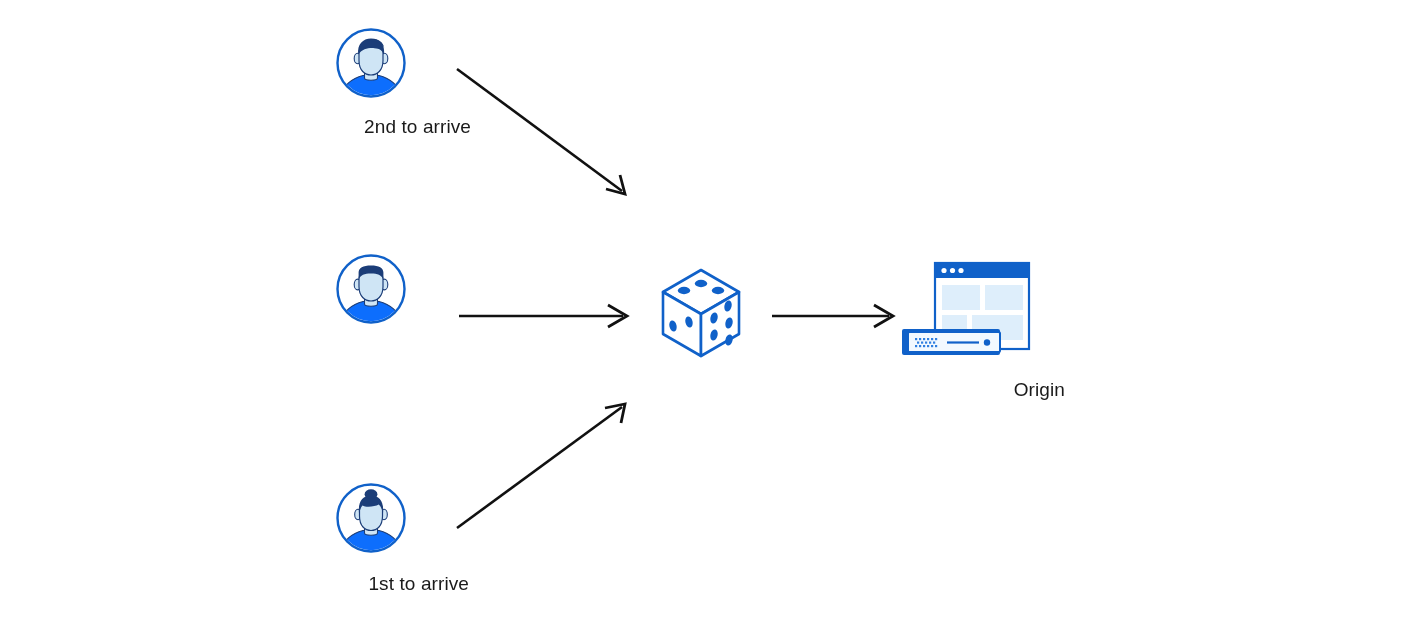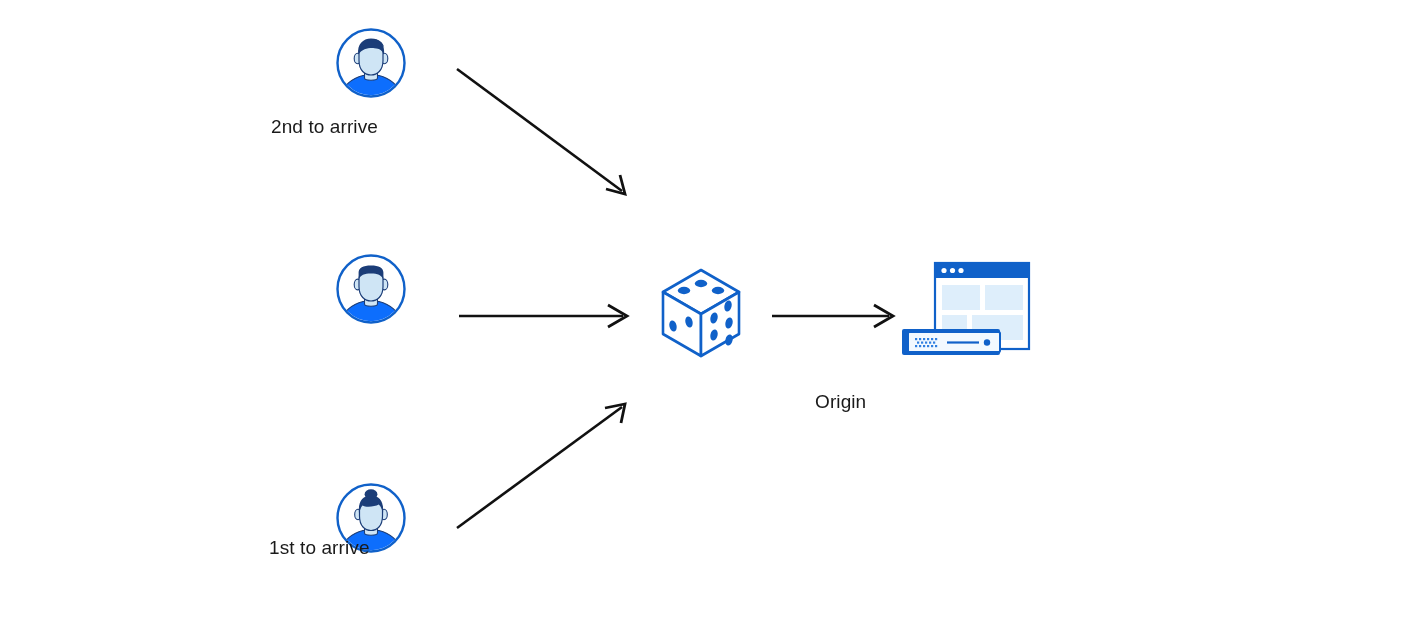--- a/index.html
+++ b/index.html
@@ -6,21 +6,21 @@
   body{
     width:1405px;height:633px;
     background:#ffffff;
     font-family:"Liberation Sans",sans-serif;
     overflow:hidden;
   }
   #stage{position:relative;width:1405px;height:633px;}
   .node{position:absolute;}
   .caption{
     position:absolute;
-    text-align:left;
+    text-align:right;
     color:#1a1a1a;
     font-size:19px;
     font-family:"Liberation Sans",sans-serif;
     white-space:nowrap;
     letter-spacing:.1px;
   }
   svg{display:block;overflow:visible;}
   .arrow-layer{position:absolute;left:0;top:0;width:1405px;height:633px;pointer-events:none;}
 </style>
 </head>
@@ -115,21 +115,21 @@
         <path d="M 29.5 38 L 29.5 51 C 29.5 54 42.5 54 42.5 51 L 42.5 38 Z" fill="#cfe5f5" stroke="#1b3d78" stroke-width="1.1"></path>
         <ellipse cx="23.0" cy="32.5" rx="3.3" ry="5.2" fill="#cfe5f5" stroke="#1b3d78" stroke-width="1.1"></ellipse>
         <ellipse cx="49.0" cy="32.5" rx="3.3" ry="5.2" fill="#cfe5f5" stroke="#1b3d78" stroke-width="1.1"></ellipse>
         <path d="M 24.5 27 C 24.5 16 47.5 16 47.5 27 L 47.5 34 C 47.5 44 42 48.5 36 48.5 C 30 48.5 24.5 44 24.5 34 Z" fill="#cfe5f5" stroke="#1b3d78" stroke-width="1.2"></path>
 
         <path d="M 24.2 33 C 22.4 20 27.5 13.6 36 13.6 C 44.5 13.6 49.6 20 47.8 33 C 47.2 27 46 24.4 43.6 22.4 C 40.2 24.6 31 25.6 27.4 23.4 C 25.6 25.6 24.8 28.4 24.2 33 Z" fill="#1b3d78"></path>
         <ellipse cx="36" cy="12.2" rx="6.4" ry="5.0" fill="#1b3d78"></ellipse>
       </g>
     </svg>
   </div>
-  <div class="caption" style="left:269px;top:537px;width:200px;">1st to arrive</div>
+  <div class="caption" style="left:269px;top:573px;width:200px;">1st to arrive</div>
 
   <div class="node" style="left:657px;top:266px;">
     <svg width="88" height="94" viewBox="0 0 88 94">
       <g stroke="#1061c9" stroke-width="2.6" stroke-linejoin="round" fill="#ffffff">
 
         <path d="M 44 4 L 82 26 L 44 48 L 6 26 Z"></path>
 
         <path d="M 6 26 L 44 48 L 44 90 L 6 68 Z"></path>
 
         <path d="M 82 26 L 82 68 L 44 90 L 44 48 Z"></path>
@@ -193,15 +193,15 @@
           <rect x="28" y="87" width="2.2" height="2.2"></rect>
             <rect x="32" y="87" width="2.2" height="2.2"></rect>
           <rect x="36" y="87" width="2.2" height="2.2"></rect>
             <rect x="40" y="87" width="2.2" height="2.2"></rect>
         </g>
         <line x1="52" y1="84.5" x2="84" y2="84.5" stroke="#1061c9" stroke-width="2.2"></line>
         <circle cx="92" cy="84.5" r="3.2" fill="#1061c9"></circle>
       </g>
     </svg>
   </div>
-  <div class="caption" style="left:815px;top:379px;width:200px;margin-top:12px;">Origin</div>
+  <div class="caption" style="left:865px;top:379px;width:200px;">Origin</div>
 
 </div>
 
 </body></html>

